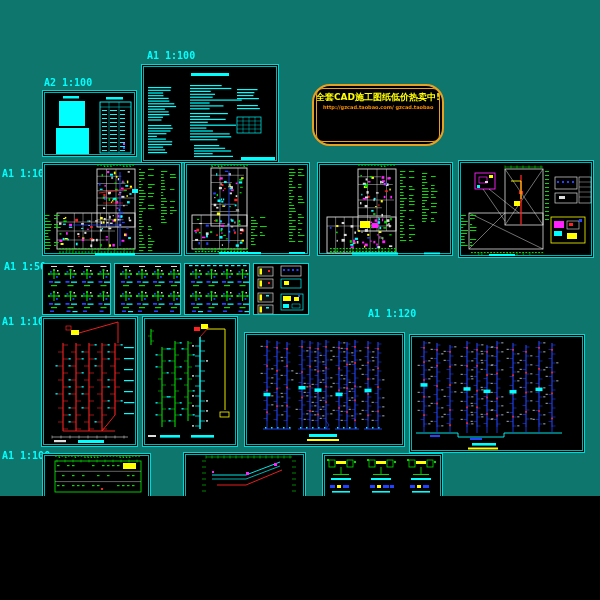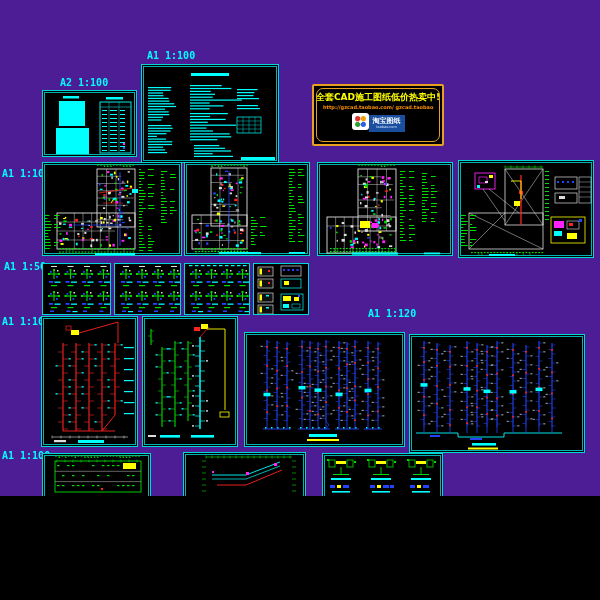--- a/index.html
+++ b/index.html
@@ -1,42 +1,42 @@
 <!DOCTYPE html>
 <html><head>
 <meta charset="utf-8">
 <style>
   html,body{margin:0;padding:0;background:#000;}
-  #stage{position:relative;width:600px;height:496px;background:#4c1d95;overflow:hidden;
+  #stage{position:relative;width:600px;height:496px;background:#0f766e;overflow:hidden;
          font-family:"DejaVu Sans Mono",monospace;}
   .sheet{position:absolute;border:1px solid #00d8d8;box-sizing:border-box;background:#000;}
   .sheet.dbl:before{content:"";position:absolute;inset:1px;border:1px solid #00b4b4;pointer-events:none;}
   .sheet svg{position:absolute;left:0;top:0;}
   .lbl{position:absolute;color:#00ffff;font:bold 10px "DejaVu Sans Mono",monospace;
        white-space:pre;letter-spacing:0;}
   
   .banner{position:absolute;left:312px;top:84px;width:132px;height:62px;box-sizing:border-box;
-          border:2px solid #e8a020;border-radius:2px;background:#000;}
+          border:2px solid #e8a020;border-radius:18px;background:#000;}
   .banner:before{content:"";position:absolute;inset:2px;border:1px solid #e8a020;border-radius:7px;pointer-events:none;}
   .b-head{margin-top:6px;text-align:center;color:#ffff00;
           font:bold 9px "DejaVu Sans",sans-serif;letter-spacing:0;line-height:10px;}
   .b-url{margin:2px 0 0 9px;color:#ff9000;font:bold 5px "DejaVu Sans",sans-serif;letter-spacing:0;}
   .b-logo{display:flex;justify-content:center;align-items:center;margin-top:3px;gap:0;}
   .b-logo-box{display:inline-flex;flex-direction:column;justify-content:center;align-items:center;
               width:36px;height:17px;background:#1a4fa0;}
   .b-logo-cn{color:#ffffff;font:bold 7px "DejaVu Sans",sans-serif;line-height:8px;}
   .b-logo-sub{color:#cfe0ff;font:3.5px "DejaVu Sans",sans-serif;line-height:5px;}
 </style>
 </head>
 <body>
 
 <div id="stage">
 
   <span class="lbl" style="left:147px;top:50px">A1 1:100</span>
-  <span class="lbl" style="left:60px;top:77px">A2 1:100</span>
+  <span class="lbl" style="left:44px;top:77px">A2 1:100</span>
   <span class="lbl" style="left:2px;top:168px">A1 1:100</span>
   <span class="lbl" style="left:4px;top:261px">A1 1:50</span>
   <span class="lbl" style="left:2px;top:316px">A1 1:100</span>
   <span class="lbl" style="left:368px;top:308px">A1 1:120</span>
   <span class="lbl" style="left:2px;top:450px">A1 1:100</span>
 
   <div class="sheet dbl" style="left:42px;top:90px;width:95px;height:67px">
       <svg id="s1" width="93" height="65" viewBox="0 0 93 65">
         <rect x="20" y="5" width="16" height="2.5" fill="#00ffff"></rect>
         <rect x="16" y="10" width="26" height="25" fill="#00ffff"></rect>
@@ -147,34 +147,20 @@
         <line x1="95" y1="56" x2="119" y2="56" stroke="#00ffff" stroke-width="0.4"></line>
         <line x1="95" y1="60" x2="119" y2="60" stroke="#00ffff" stroke-width="0.4"></line>
         <line x1="95" y1="64" x2="119" y2="64" stroke="#00ffff" stroke-width="0.4"></line>
         <rect x="99" y="92" width="34" height="3" fill="#00ffff"></rect>
       </svg>
     </div>
 
   <div class="banner">
     <div class="b-head">全套CAD施工图纸低价热卖中!</div>
     <div class="b-url">http://gzcad.taobao.com/ gzcad.taobao</div>
-    <div class="b-logo">
-      <span><svg width="17" height="17" viewBox="0 0 17 17">
-            <rect width="17" height="17" rx="3" fill="#fff"></rect>
-            <circle cx="5.7" cy="5.7" r="2.6" fill="#e03030"></circle>
-            <circle cx="11.3" cy="5.7" r="2.6" fill="#f0a000"></circle>
-            <circle cx="5.7" cy="11.3" r="2.6" fill="#30a030"></circle>
-            <circle cx="11.3" cy="11.3" r="2.6" fill="#3060e0"></circle>
-            <circle cx="8.5" cy="8.5" r="1.5" fill="#fff"></circle>
-          </svg></span>
-      <span class="b-logo-box">
-        <span class="b-logo-cn">淘宝图纸</span>
-        <span class="b-logo-sub">taobao.com</span>
-      </span>
-    </div>
   </div>
 
   <div class="sheet dbl" style="left:42px;top:162px;width:140px;height:94px">
       <svg id="s4" width="138" height="92" viewBox="0 0 138 92">
         <rect x="54" y="1.5" width="1.8" height="1.1" fill="#00dd00"></rect>
         <rect x="57.2" y="1.5" width="1.8" height="1.1" fill="#00dd00"></rect>
         <rect x="60.400000000000006" y="1.5" width="1.8" height="1.1" fill="#00dd00"></rect>
         <rect x="60.900000000000006" y="3.1" width="1.4" height="0.9" fill="#00dd00"></rect>
         <rect x="63.60000000000001" y="1.5" width="1.8" height="1.1" fill="#00dd00"></rect>
         <rect x="64.10000000000001" y="3.1" width="1.4" height="0.9" fill="#00dd00"></rect>

